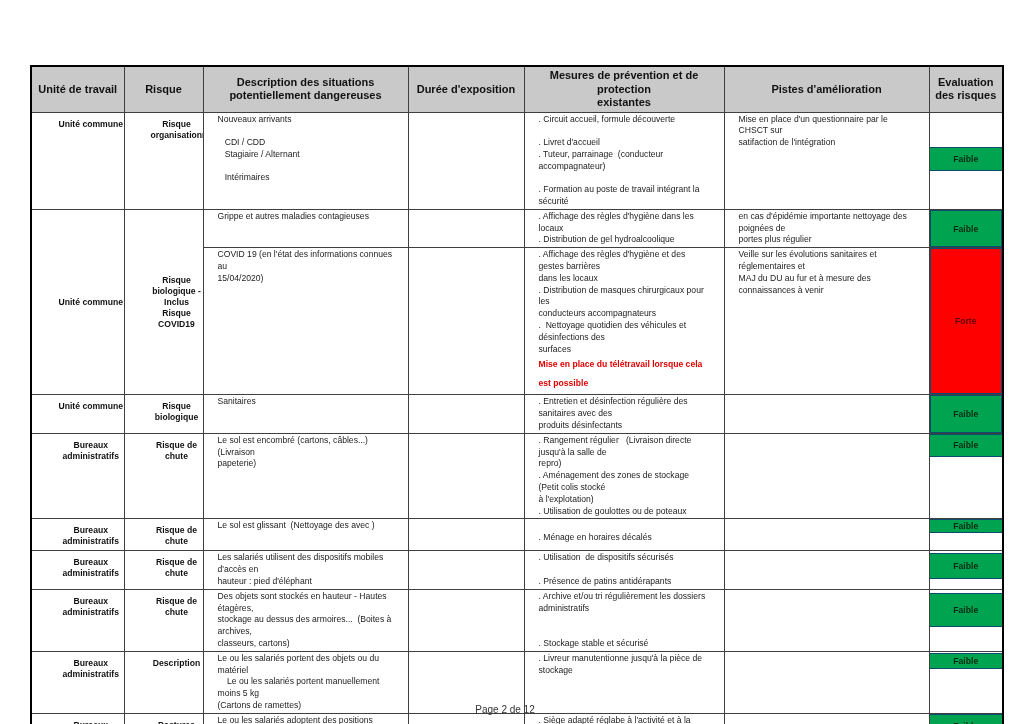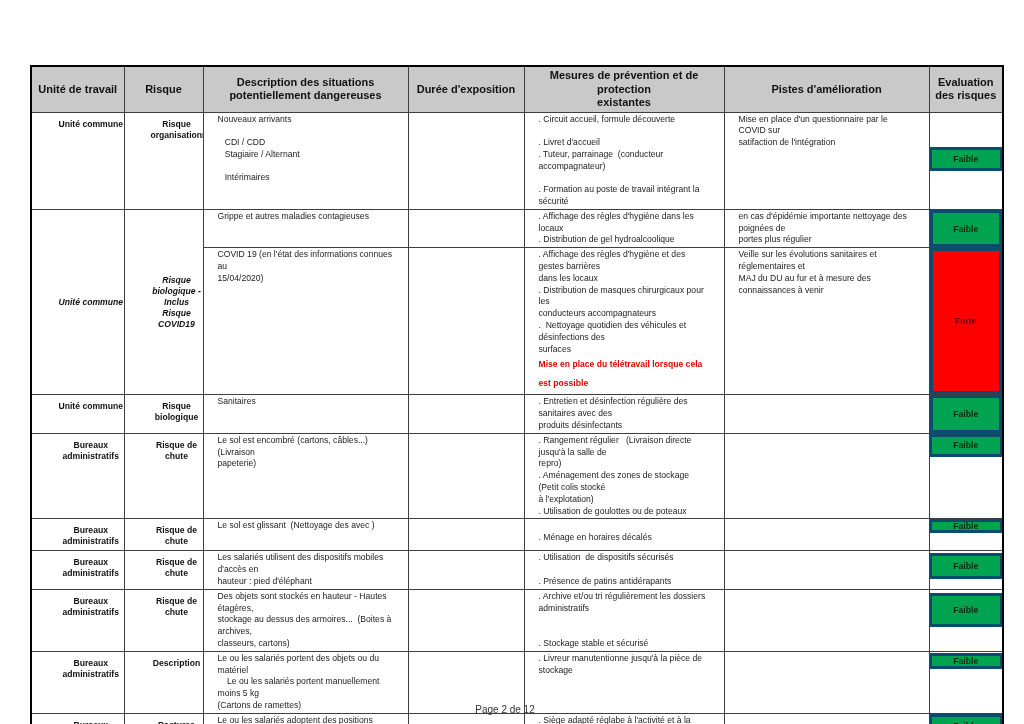--- a/index.html
+++ b/index.html
@@ -39,27 +39,27 @@
     color:#222;
   }
   td.cell-center {
     font-size:8.6px; font-weight:bold; line-height:11px;
     text-align:center;
     padding-top:6px;
     white-space:pre-line;
     color:#111;
     padding-left:26px;
   }
-  td.vmid { vertical-align:middle; padding-top:0;font-style:italic; }
+  td.vmid { vertical-align:middle; padding-top:0; }
   td.cell-eval { position:relative; padding:0; }
   .badge {
     position:absolute; left:-1px; right:-1px;
     display:flex; align-items:center; justify-content:center;
     font-size:8.6px; font-weight:bold;
-    border:3px solid #0c4a6e;
+    border:1px solid #0c4a6e;
   }
   .badge.low  { background:var(--risk-low, #00A350); color:#062b12; }
   .badge.high { background:var(--risk-high, #FF0000); color:#5e0000; }
   .hl-line {
     font-size:8.6px; line-height:19px;
     font-weight:bold; color:var(--hl, #E00000);
     white-space:pre-wrap;
   }
   .footer {
     position:absolute; top:704px; left:0; width:1010px;
@@ -106,21 +106,21 @@
    Stagiaire / Alternant
 
    Intérimaires</td>
           <td class="cell-text"></td>
           <td class="cell-text">. Circuit accueil, formule découverte
 
 . Livret d'accueil
 . Tuteur, parrainage  (conducteur accompagnateur)
 
 . Formation au poste de travail intégrant la sécurité</td>
-          <td class="cell-text">Mise en place d'un questionnaire par le COVID sur
+          <td class="cell-text">Mise en place d'un questionnaire par le CHSCT sur
 satifaction de l'intégration</td>
           <td class="cell-eval">
             <div class="badge low" style="top: 34px; height: 24px;">Faible</div>
           </td>
         </tr>
         <tr style="height: 24px;">
           <td class="cell-center vmid" rowspan="2">Unité commune</td>
           <td class="cell-center vmid" rowspan="2">Risque biologique -
 Inclus Risque
 COVID19</td>

